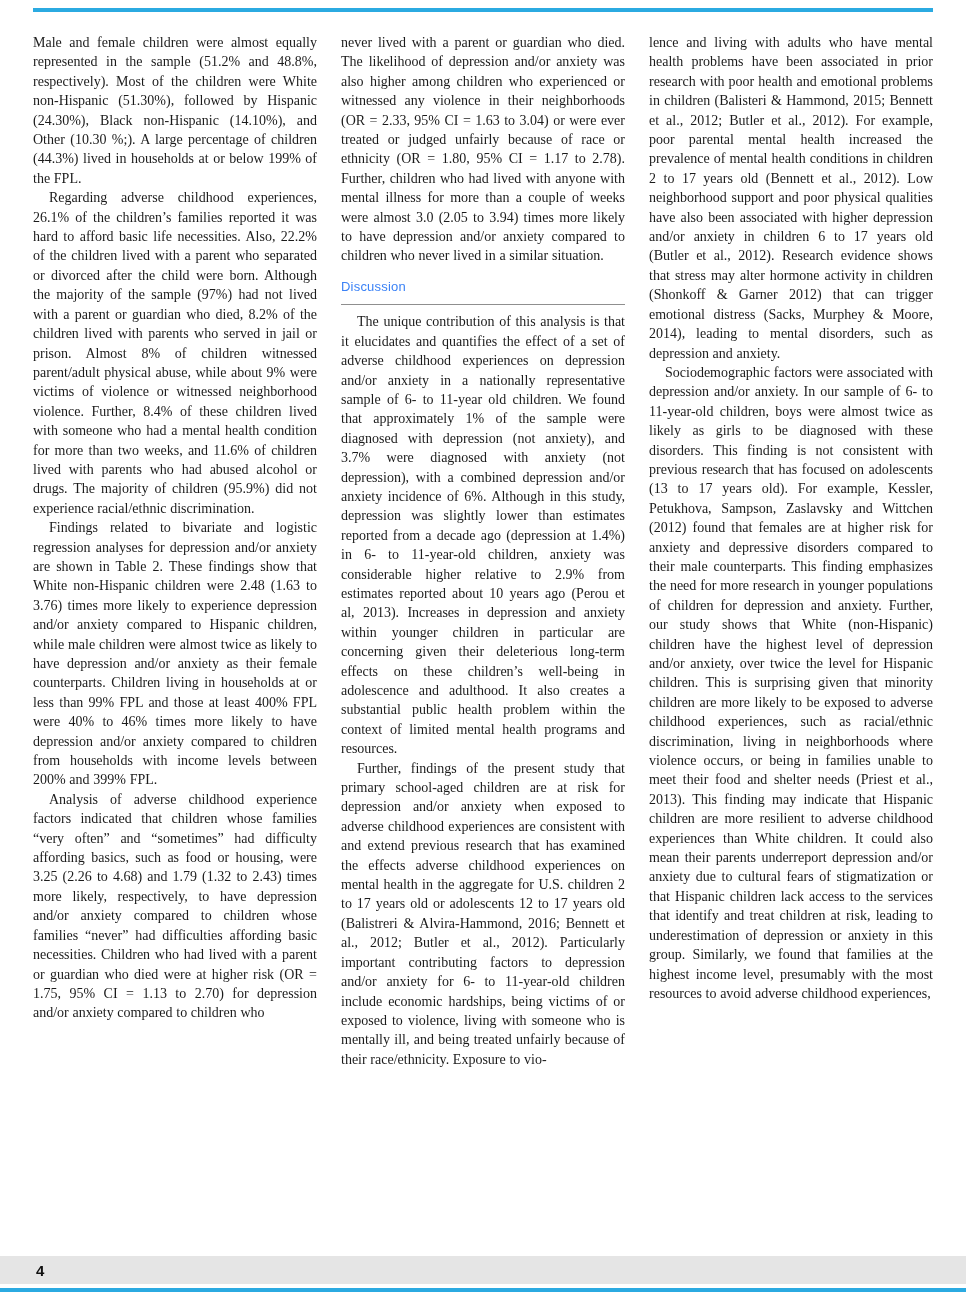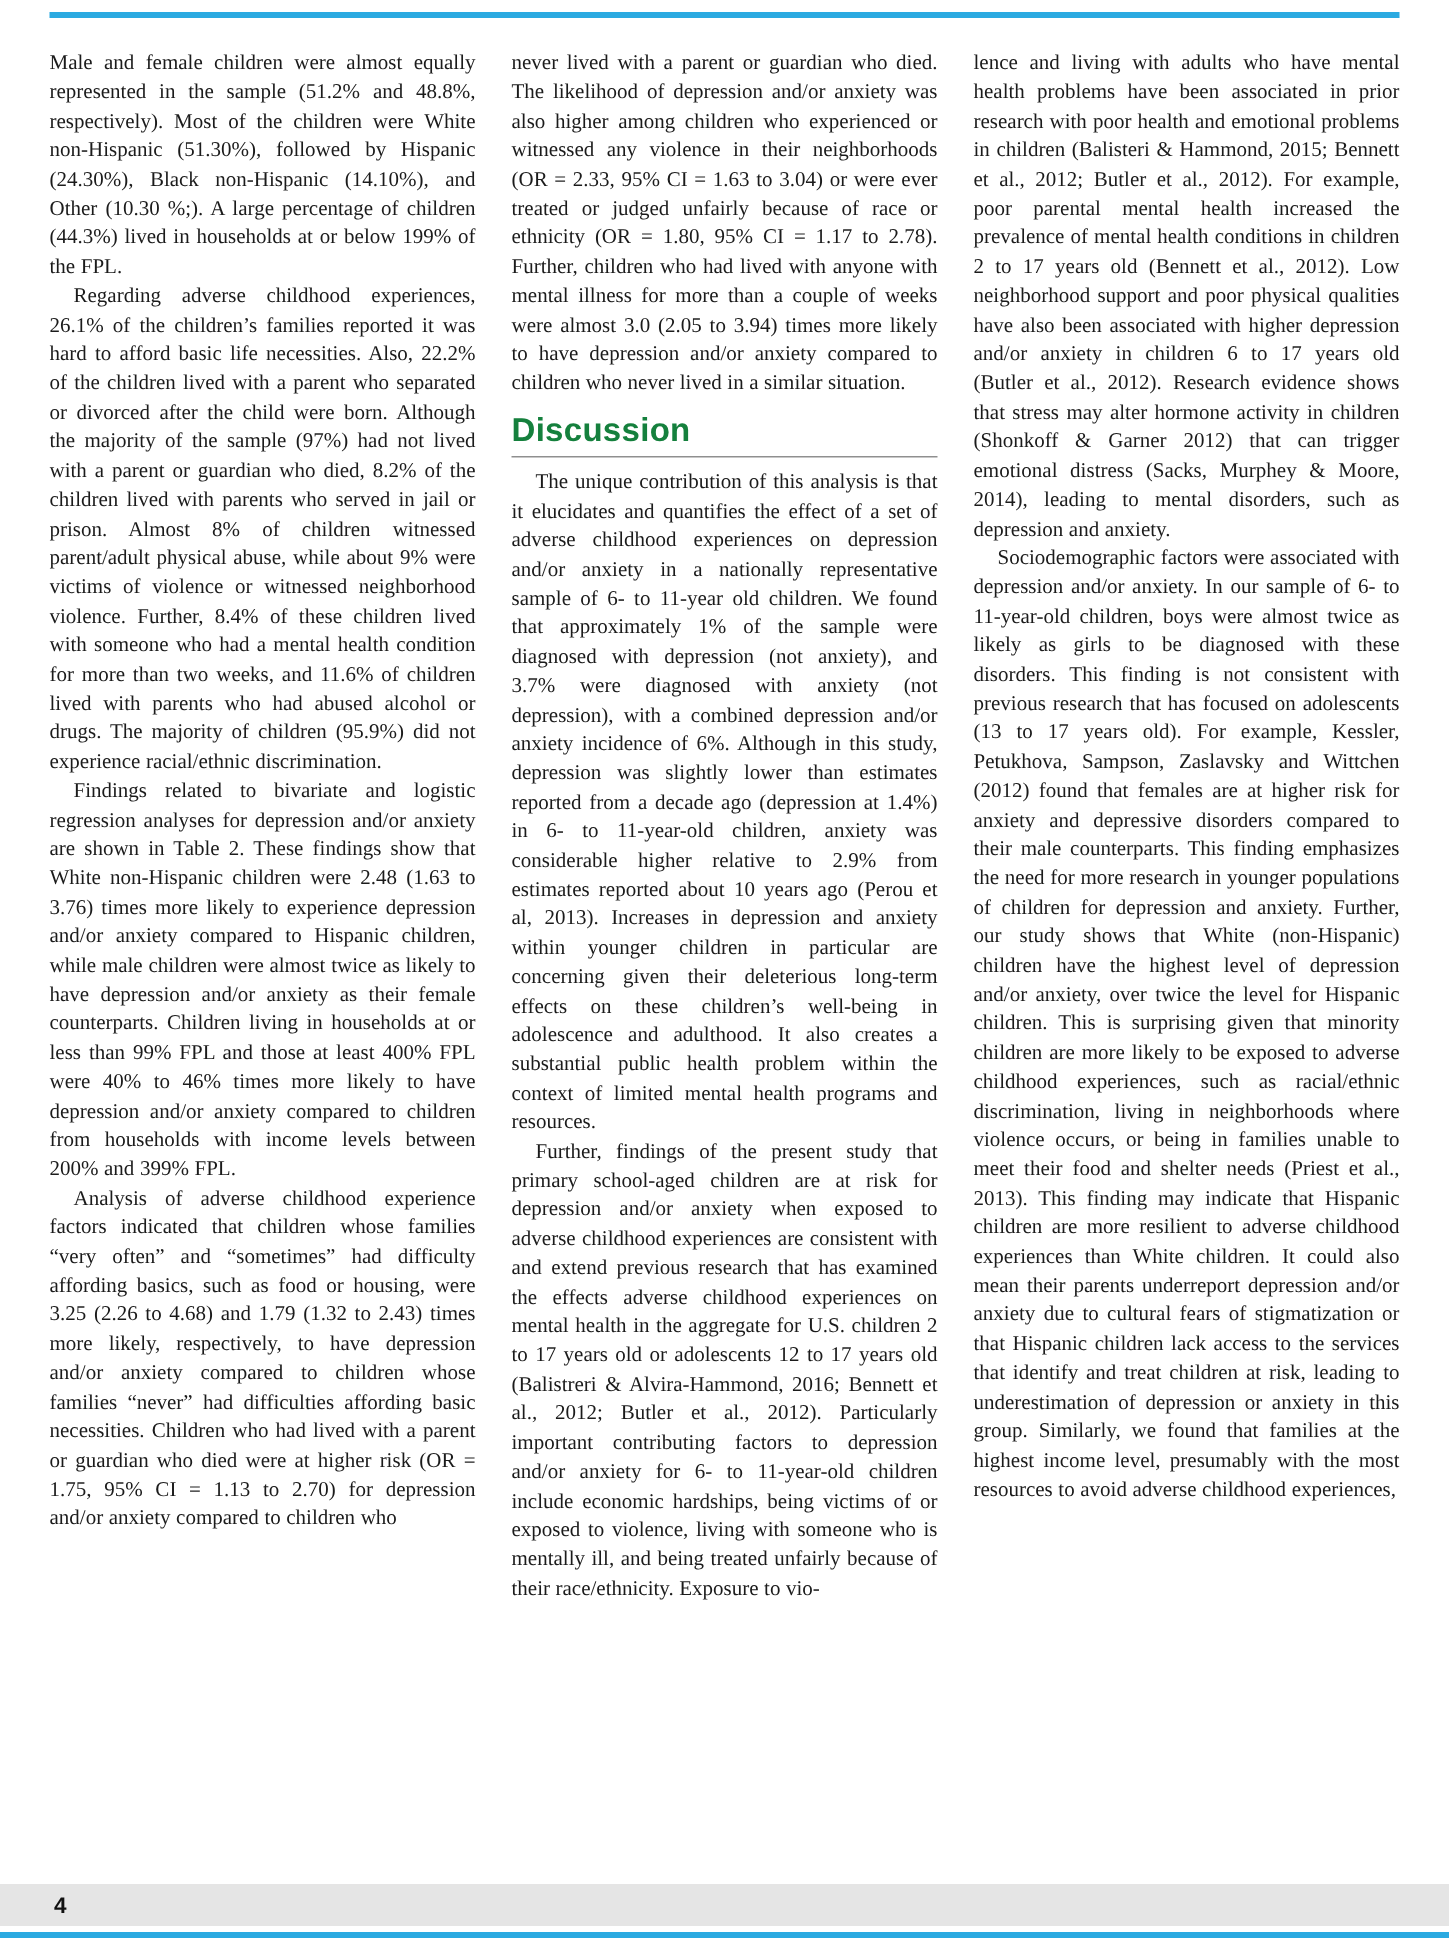--- a/index.html
+++ b/index.html
@@ -36,23 +36,23 @@
     line-height: 19.4px;
     color: #1b1b1b;
     hyphens: auto;
     -webkit-hyphens: auto;
     word-spacing: 0.2px;
   }
   .col p { margin: 0; text-indent: 16px; }
   .col p.noindent { text-indent: 0; }
   .section-heading {
     font-family: "Liberation Sans", sans-serif;
-    font-weight: 700;
-    font-size: 22px;
-    color: #15803d;
+    font-weight: 400;
+    font-size: 13px;
+    color: #3b82f6;
     margin: 11px 0 7px 0;
     padding-bottom: 8px;
     border-bottom: 1px solid #8f8f8f;
     text-align: left;
     letter-spacing: 0.2px;
   }
   .footer-band {
     position: absolute;
     left: 0; bottom: 14px;
     width: 966px; height: 28px;

